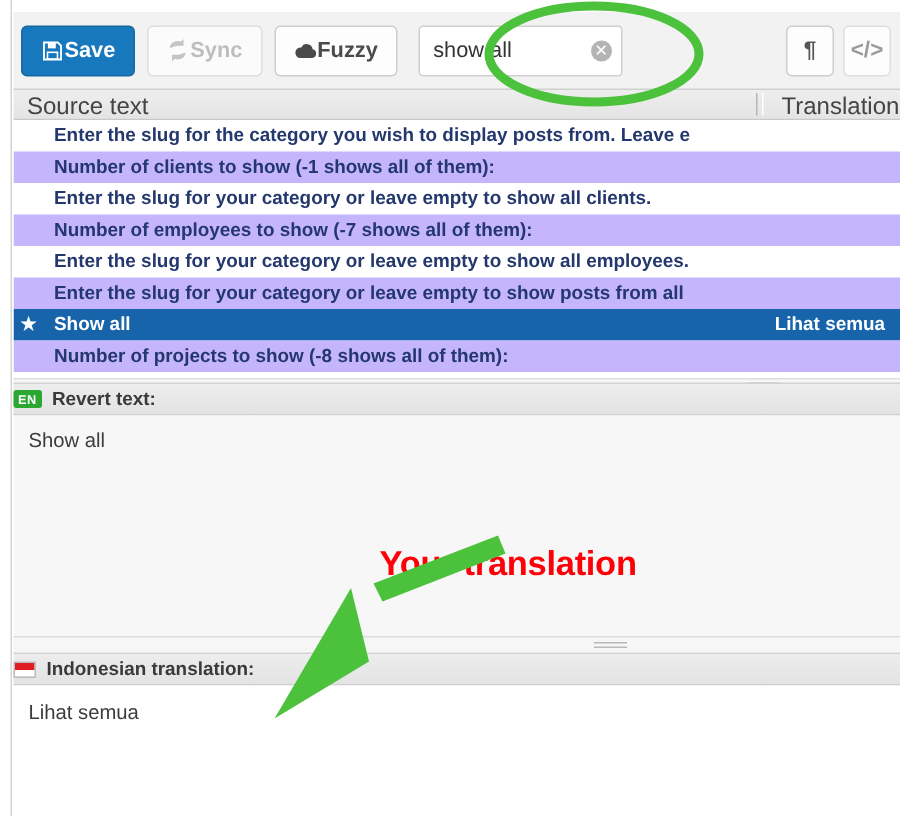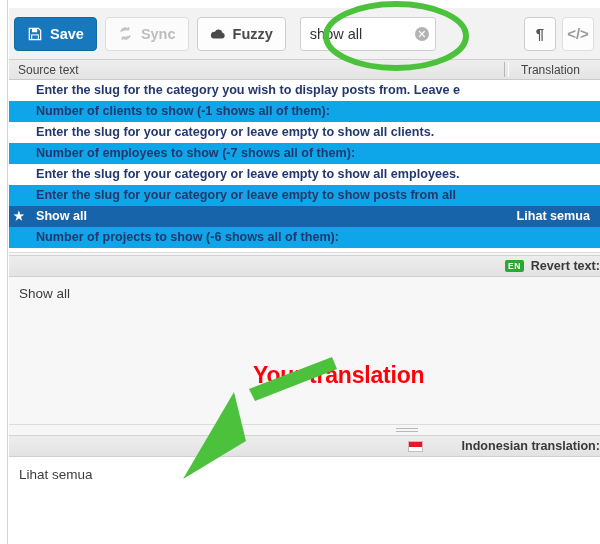--- a/index.html
+++ b/index.html
@@ -55,21 +55,20 @@
     padding-left: 5px;
   }
   .tbtn {
     height: 34px;
     min-width: 0;
     border: 1px solid #cdcdcd;
     border-radius: 4px;
     background: #fdfdfd;
     display: inline-flex;
     align-items: center;
-    gap: 7px;
     padding: 0 12px;
     margin-right: 8px;
     font-size: 14.5px;
     font-weight: bold;
     color: #4a4a4a;
     box-sizing: border-box;
     cursor: pointer;
     user-select: none;
   }
   .tbtn.primary {
@@ -138,21 +137,21 @@
   .tbtn.square.lite { color: #9a9a9a; border-color: #dedede; }
 
   
   .colhead {
     position: absolute;
     left: 9px; top: 60px;
     width: 591px; height: 20px;
     background: linear-gradient(#eeeeee, #e4e4e4);
     border-bottom: 1px solid #c9c9c9;
     box-sizing: border-box;
-    font-size: 12px;
+    font-size: 16px;
     color: #444444;
   }
   .colhead .src {
     position: absolute;
     left: 9px; top: 3px;
   }
   .colhead .grip {
     position: absolute;
     left: 495px; top: 2px;
     width: 3px; height: 15px;
@@ -179,21 +178,21 @@
     box-sizing: border-box;
     display: flex;
     align-items: center;
     font-size: 12.6px;
     font-weight: bold;
     color: #24386e;
     cursor: default;
     user-select: none;
   }
   .row.odd { background: #ffffff; }
-  .row.even { background: #0ea5e9; }
+  .row.even { background: #c4b5fd; }
   .row.selected {
     background: #1764ab;
     color: #ffffff;
   }
   .row .star {
     width: 20px;
     text-align: center;
     font-size: 12px;
     color: #ffffff;
     flex: 0 0 20px;
@@ -242,21 +241,20 @@
     background: linear-gradient(#ededed, #e3e3e3);
     border-top: 1px solid #d2d2d2;
     border-bottom: 1px solid #cfcfcf;
     box-sizing: border-box;
     display: flex;
     align-items: center;
     font-size: 12.6px;
     font-weight: bold;
     color: #3a3a3a;
     user-select: none;
-    justify-content: flex-end;
   }
   .badge-en {
     display: inline-block;
     background: #2aa832;
     color: #ffffff;
     font-size: 8.5px;
     font-weight: bold;
     letter-spacing: .4px;
     line-height: 11px;
     padding: 1px 3px 0 3px;
@@ -424,21 +422,21 @@
         <span class="srccell">Enter the slug for your category or leave empty to show posts from all …</span>
         <span class="trncell"></span>
       </div>
       <div class="row selected">
         <span class="star">★</span>
         <span class="srccell">Show all</span>
         <span class="trncell">Lihat semua</span>
       </div>
       <div class="row even">
         <span class="pad"></span>
-        <span class="srccell">Number of projects to show (-6 shows all of them):</span>
+        <span class="srccell">Number of projects to show (-8 shows all of them):</span>
         <span class="trncell"></span>
       </div>
     </div>
 
   <div class="splitter-a">
     <div class="handle" style="left:489px; top:2px;">
       <i></i>
         <i></i>
     </div>
   </div>
@@ -451,21 +449,21 @@
     <div class="txt">Show all</div>
   </div>
 
   <div class="splitter-b">
     <div class="handle" style="left:387px; top:3px;">
       <i></i>
         <i></i>
     </div>
   </div>
 
-  <div class="panelhead" style="top:435px;gap:31px;">
+  <div class="panelhead" style="top:435px;">
     <span class="flag-id"></span>
     <span>Indonesian translation:</span>
   </div>
   <div class="trnpanel">
     <div class="txt">Lihat semua</div>
   </div>
 
   <svg class="anno" viewBox="0 0 600 544">
     <ellipse id="anno-ellipse" cx="396" cy="36" rx="70" ry="32" fill="none" stroke-width="6" stroke="#4cc23c"></ellipse>
     <g id="anno-arrow">

